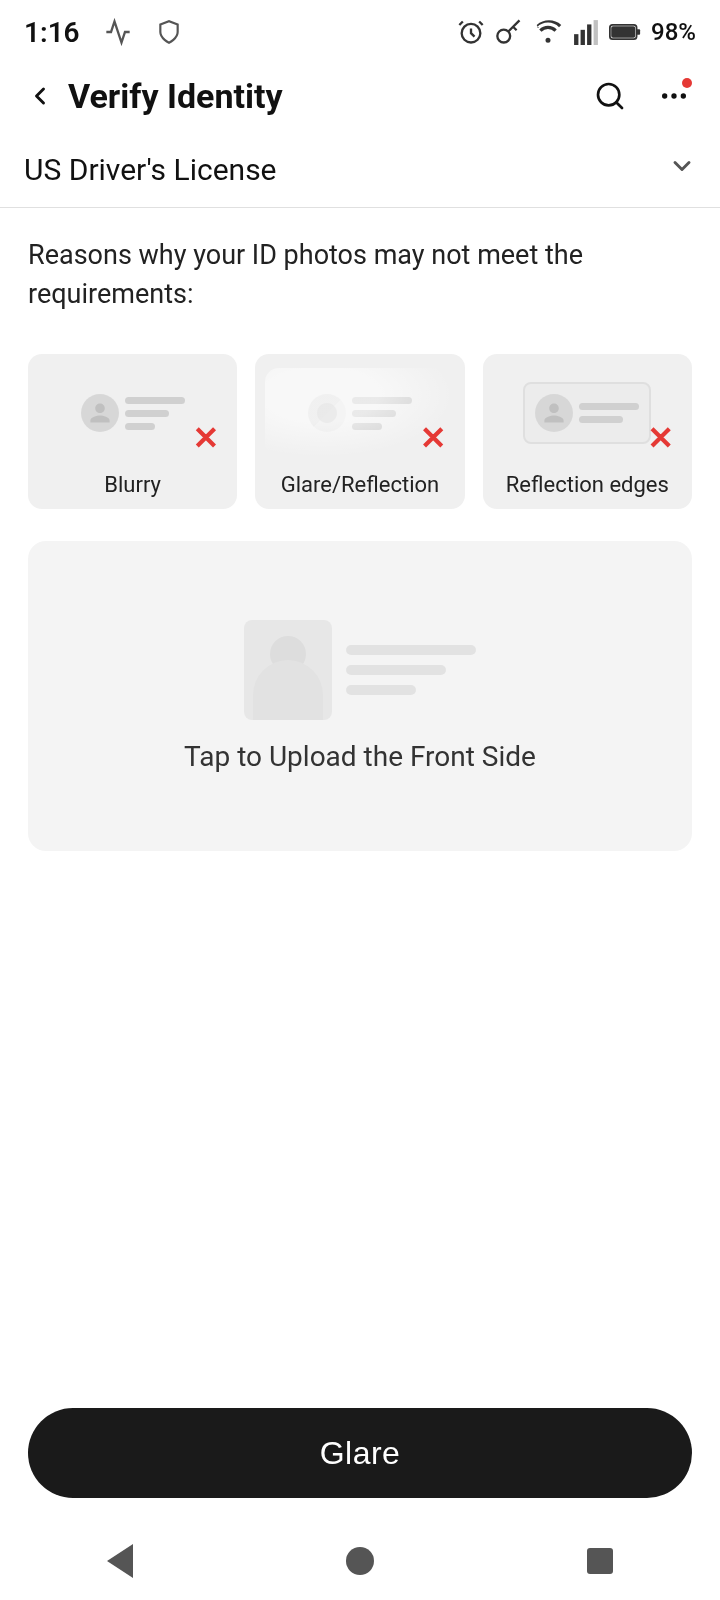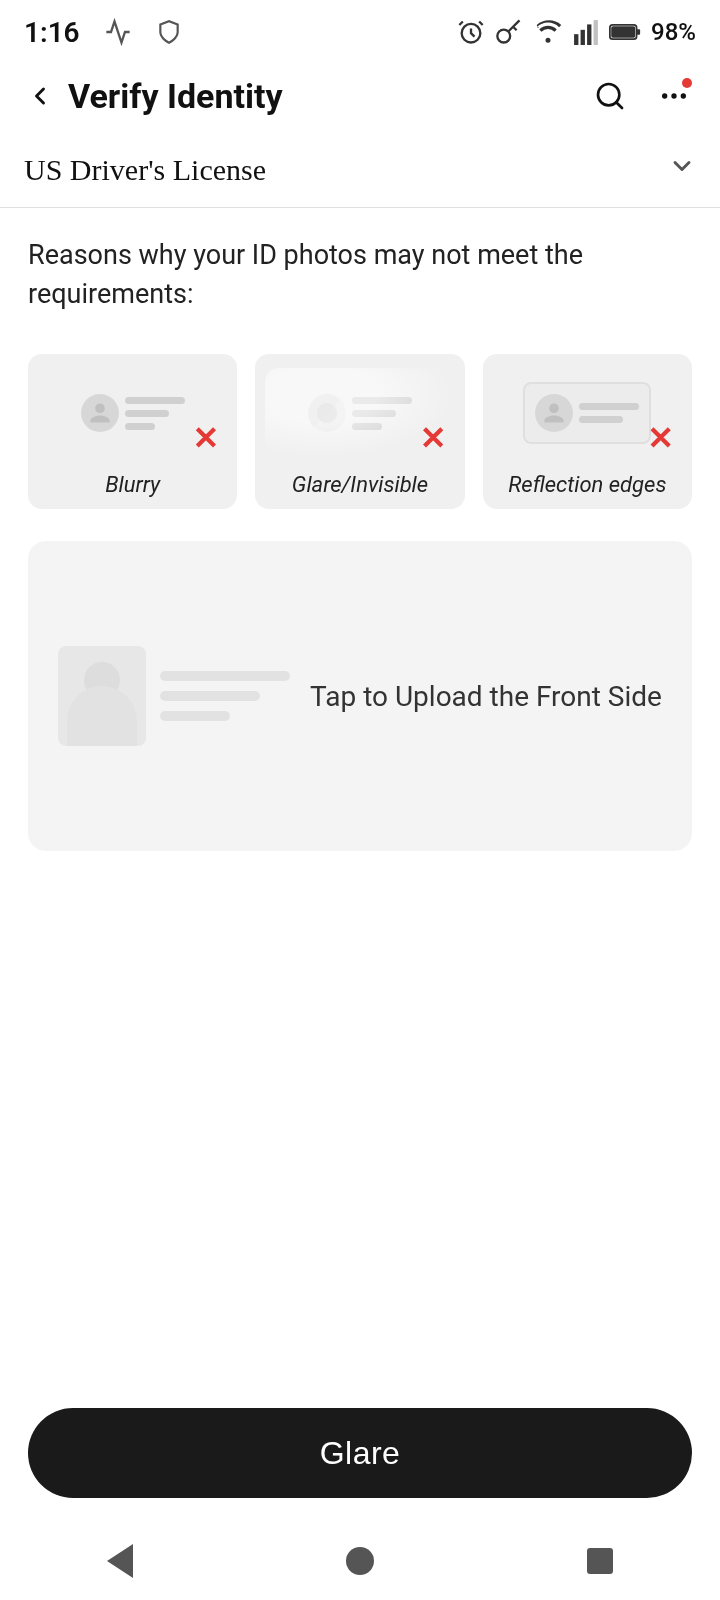--- a/index.html
+++ b/index.html
@@ -95,21 +95,20 @@
     }
 
     
     .dropdown-selector {
       display: flex;
       align-items: center;
       justify-content: space-between;
       padding: 20px 24px;
       border-bottom: 1.5px solid #e0e0e0;
       cursor: pointer;
-      font-family: Liberation Serif, serif;
     }
     .dropdown-label {
       font-size: 30px;
       color: #111;
       font-weight: 400;
     }
     .dropdown-chevron {
       font-size: 28px;
       color: #555;
     }
@@ -222,29 +221,29 @@
       font-size: 32px;
       color: #e53935;
       font-weight: 700;
       line-height: 1;
     }
     .issue-label {
       font-size: 22px;
       color: #222;
       text-align: center;
       margin-top: 4px;
-      font-style: italic;
     }
 
     
     .upload-box {
       background: #f4f4f4;
       border-radius: 18px;
       height: 310px;
       display: flex;
+      flex-direction: column;
       align-items: center;
       justify-content: center;
       margin-bottom: 28px;
       cursor: pointer;
       gap: 20px;
     }
     .upload-icon-area {
       display: flex;
       align-items: center;
       justify-content: center;
@@ -466,21 +465,21 @@
           </div>
           <div class="id-lines">
             <div class="id-line id-line-long"></div>
             <div class="id-line id-line-med"></div>
             <div class="id-line id-line-short"></div>
           </div>
         </div>
         <div class="glare-overlay"></div>
         <span class="x-mark">✕</span>
       </div>
-      <span class="issue-label">Glare/Invisible</span>
+      <span class="issue-label">Glare/Reflection</span>
     </div>
 
     <div class="issue-card">
       <div class="issue-card-icon-area">
         <div class="id-mock-edges" style="opacity:0.45;">
           <div class="id-avatar">
             <svg viewBox="0 0 24 24" width="24" height="24" fill="#888">
                 <path d="M12 12c2.7 0 4.8-2.1 4.8-4.8S14.7 2.4 12 2.4 7.2 4.5 7.2 7.2 9.3 12 12 12zm0 2.4c-3.2 0-9.6 1.6-9.6 4.8v2.4h19.2v-2.4c0-3.2-6.4-4.8-9.6-4.8z"></path>
               </svg>
           </div>

